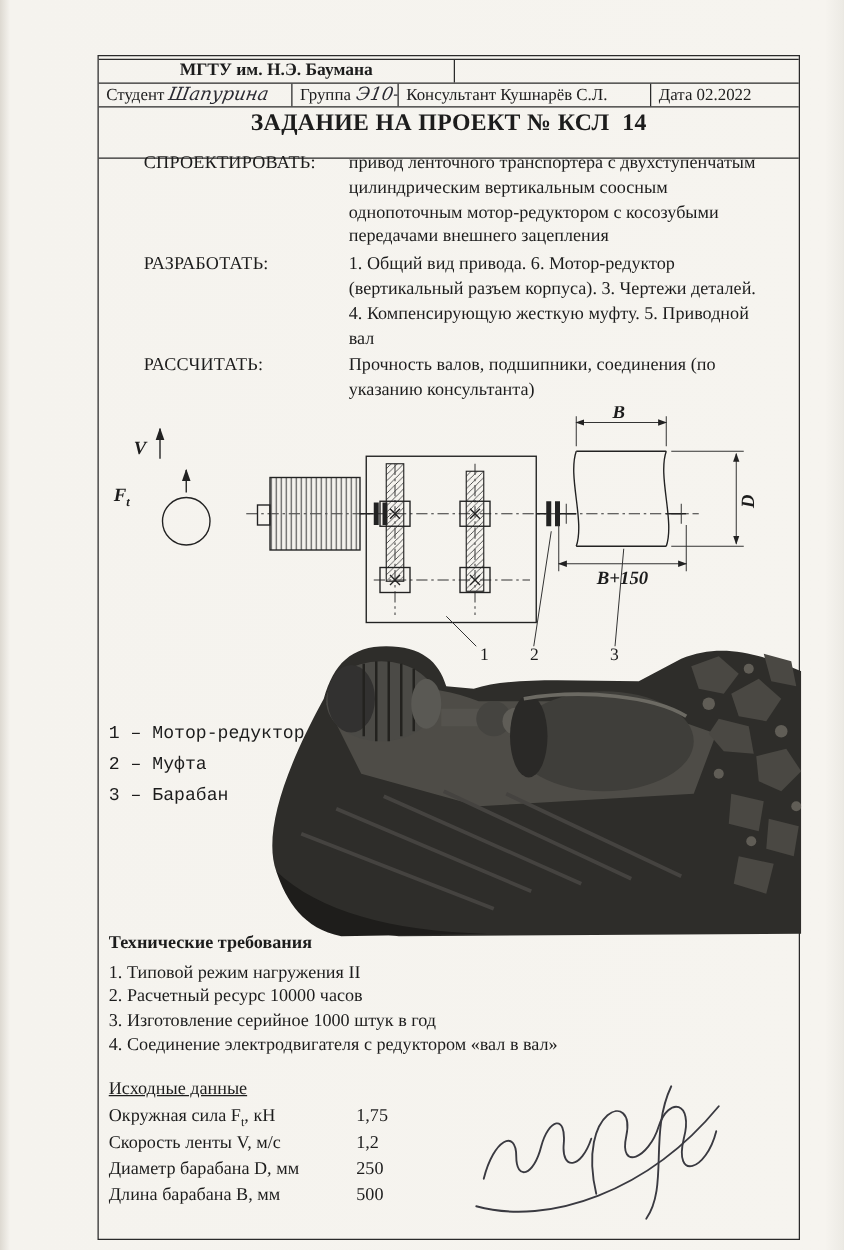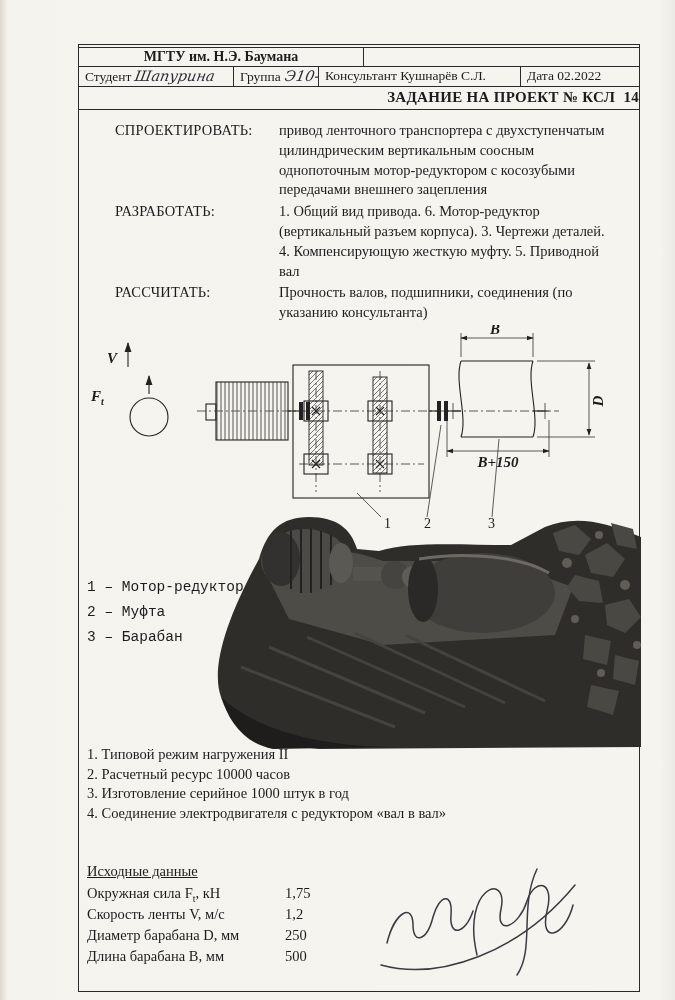--- a/index.html
+++ b/index.html
@@ -20,21 +20,21 @@
     border:1.3px solid #2a2a2a;
   }
   
   .frame::before {
     content:""; position:absolute; left:0; right:0; top:2px;
     border-top:1px solid #2a2a2a;
   }
   
   .hdr-row1 { display:flex; margin-top:3px; border-bottom:1px solid #2a2a2a; font-weight:bold; font-size:14px; }
   .hdr-row2 { display:flex; border-bottom:1px solid #2a2a2a; font-size:13.5px; }
-  .hdr-row3 { text-align:right; border-bottom:1.4px solid #2a2a2a; font-weight:600; font-size:15px; padding:2px 0 3px; white-space:pre; letter-spacing:.3px; }
+  .hdr-row3 { text-align:center; border-bottom:1.4px solid #2a2a2a; font-weight:600; font-size:19px; padding:2px 0 16px; white-space:pre; letter-spacing:.3px; }
   .cell { padding:1px 6px; overflow:hidden; white-space:nowrap; }
   .c-univ { flex:0 0 285px; text-align:center; border-right:1px solid #2a2a2a; }
   .c-dept { flex:1; text-align:center; }
   .c-student { flex:0 0 155px; border-right:1px solid #2a2a2a; }
   .c-group { flex:0 0 85px; border-right:1px solid #2a2a2a; }
   .c-consult { flex:0 0 202px; border-right:1px solid #2a2a2a; }
   .c-date { flex:1; }
   .hand {
     font-family:"DejaVu Serif", serif; font-style:italic; font-size:14.5px;
     display:inline-block; transform:skewX(-10deg); color:#2b2b33; margin-left:4px;
@@ -241,20 +241,21 @@
       <path d="M58,182 C92,214 150,230 226,232 L110,234 C80,228 66,206 58,182 Z" fill="#1e1d1b"></path>
     </svg>
 
     <div class="legend">
       <div>1 – Мотор-редуктор</div>
       <div>2 – Муфта</div>
       <div>3 –  Барабан</div>
     </div>
 
     <div class="tech">
+      <div class="tech-title">Технические требования</div>
       <div>1. Типовой режим нагружения II</div>
       <div>2. Расчетный ресурс 10000 часов</div>
       <div>3. Изготовление серийное 1000 штук в год</div>
       <div>4. Соединение электродвигателя с редуктором «вал в вал»</div>
     </div>
 
     <div class="inputs">
       <div class="inputs-title">Исходные данные</div>
       <div class="in-row">
         <div class="in-label"><span>Окружная сила F</span><sub>t</sub><span>, кН</span></div>

